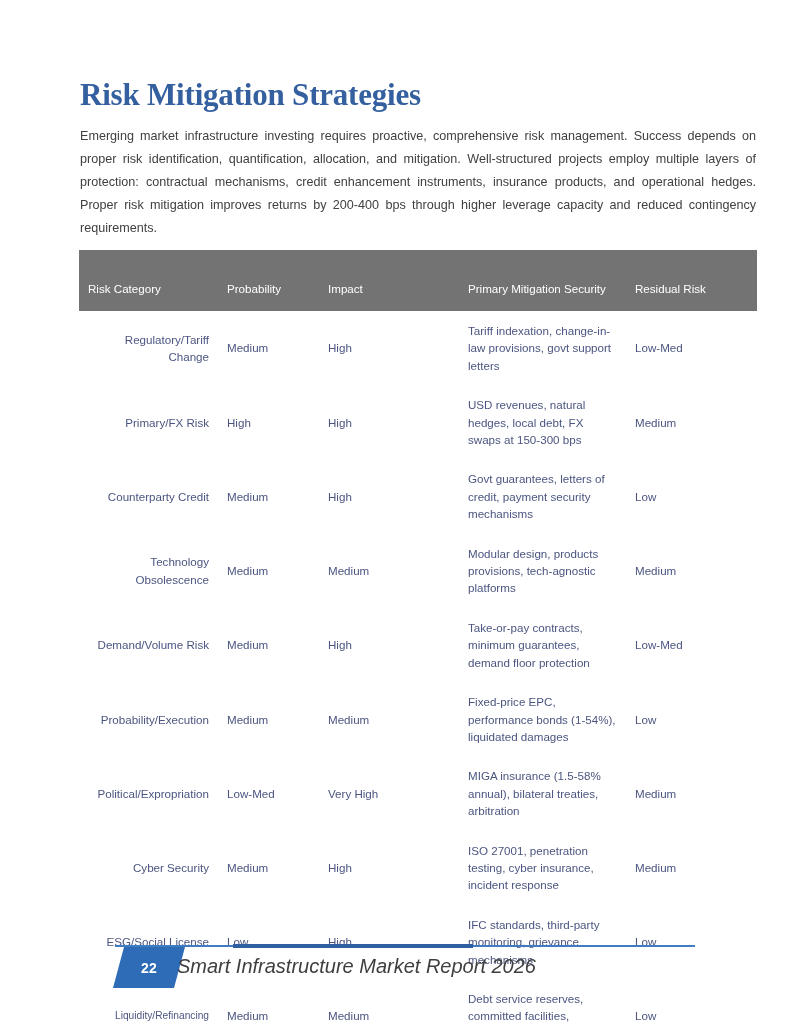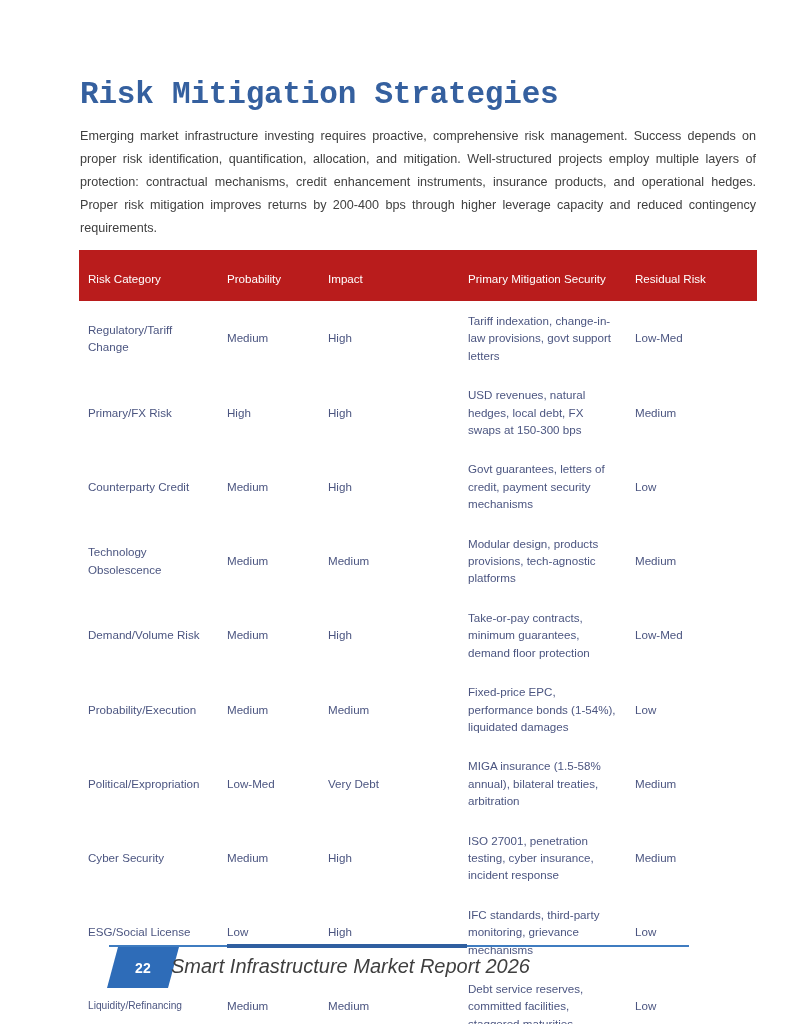--- a/index.html
+++ b/index.html
@@ -19,21 +19,21 @@
     position: absolute;
     inset: 0;
     background: #ffffff;
   }
 
   
   .page-title {
     position: absolute;
     left: 80px;
     top: 56px;
-    font-family: Liberation Mono, monospace;
+    font-family: Liberation Serif, serif;
     font-weight: bold;
     font-size: 31px;
     letter-spacing: -0.2px;
     color: #35609f;
     white-space: nowrap;
   }
 
   
   .intro {
     position: absolute;
@@ -59,49 +59,49 @@
     border-collapse: collapse;
     table-layout: fixed;
   }
   table.risk-table col.c1 { width: 140px; }
   table.risk-table col.c2 { width: 101px; }
   table.risk-table col.c3 { width: 140px; }
   table.risk-table col.c4 { width: 167px; }
   table.risk-table col.c5 { width: 130px; }
 
   thead th {
-    background: #b91c1c;
+    background: #737373;
     color: #ffffff;
     font-size: 11.6px;
     font-weight: normal;
     text-align: left;
     vertical-align: middle;
-    padding: 18px 10px 13px 8px;
+    padding: 28px 10px 13px 8px;
     line-height: 17px;
     height: 20px;
   }
   thead th:first-child { padding-left: 9px; }
 
   tbody td {
     color: #4b5580;
     font-size: 11.6px;
     line-height: 17.4px;
     vertical-align: middle;
     padding: 11px 10px 11px 8px;
     background: #ffffff;
     word-wrap: break-word;
     overflow-wrap: anywhere;
   }
-  tbody td:first-child { padding-left: 9px; }
+  tbody td:first-child { padding-left: 9px; text-align: right; }
   tbody td.cat-small { font-size: 10.2px; }
 
   
   .footer {
     position: absolute;
-    left: 1px;
+    left: 7px;
     top: 941px;
     width: 634px;
     height: 70px;
   }
   .footer-rule {
     position: absolute;
     left: 108px;
     top: 4px;
     width: 580px;
     height: 2px;
@@ -207,21 +207,21 @@
         <tr>
           <td>Probability/Execution</td>
           <td>Medium</td>
           <td>Medium</td>
           <td>Fixed-price EPC, performance bonds (1-54%), liquidated damages</td>
           <td>Low</td>
         </tr>
         <tr>
           <td>Political/Expropriation</td>
           <td>Low-Med</td>
-          <td>Very Debt</td>
+          <td>Very High</td>
           <td>MIGA insurance (1.5-58% annual), bilateral treaties, arbitration</td>
           <td>Medium</td>
         </tr>
         <tr>
           <td>Cyber Security</td>
           <td>Medium</td>
           <td>High</td>
           <td>ISO 27001, penetration testing, cyber insurance, incident response</td>
           <td>Medium</td>
         </tr>

